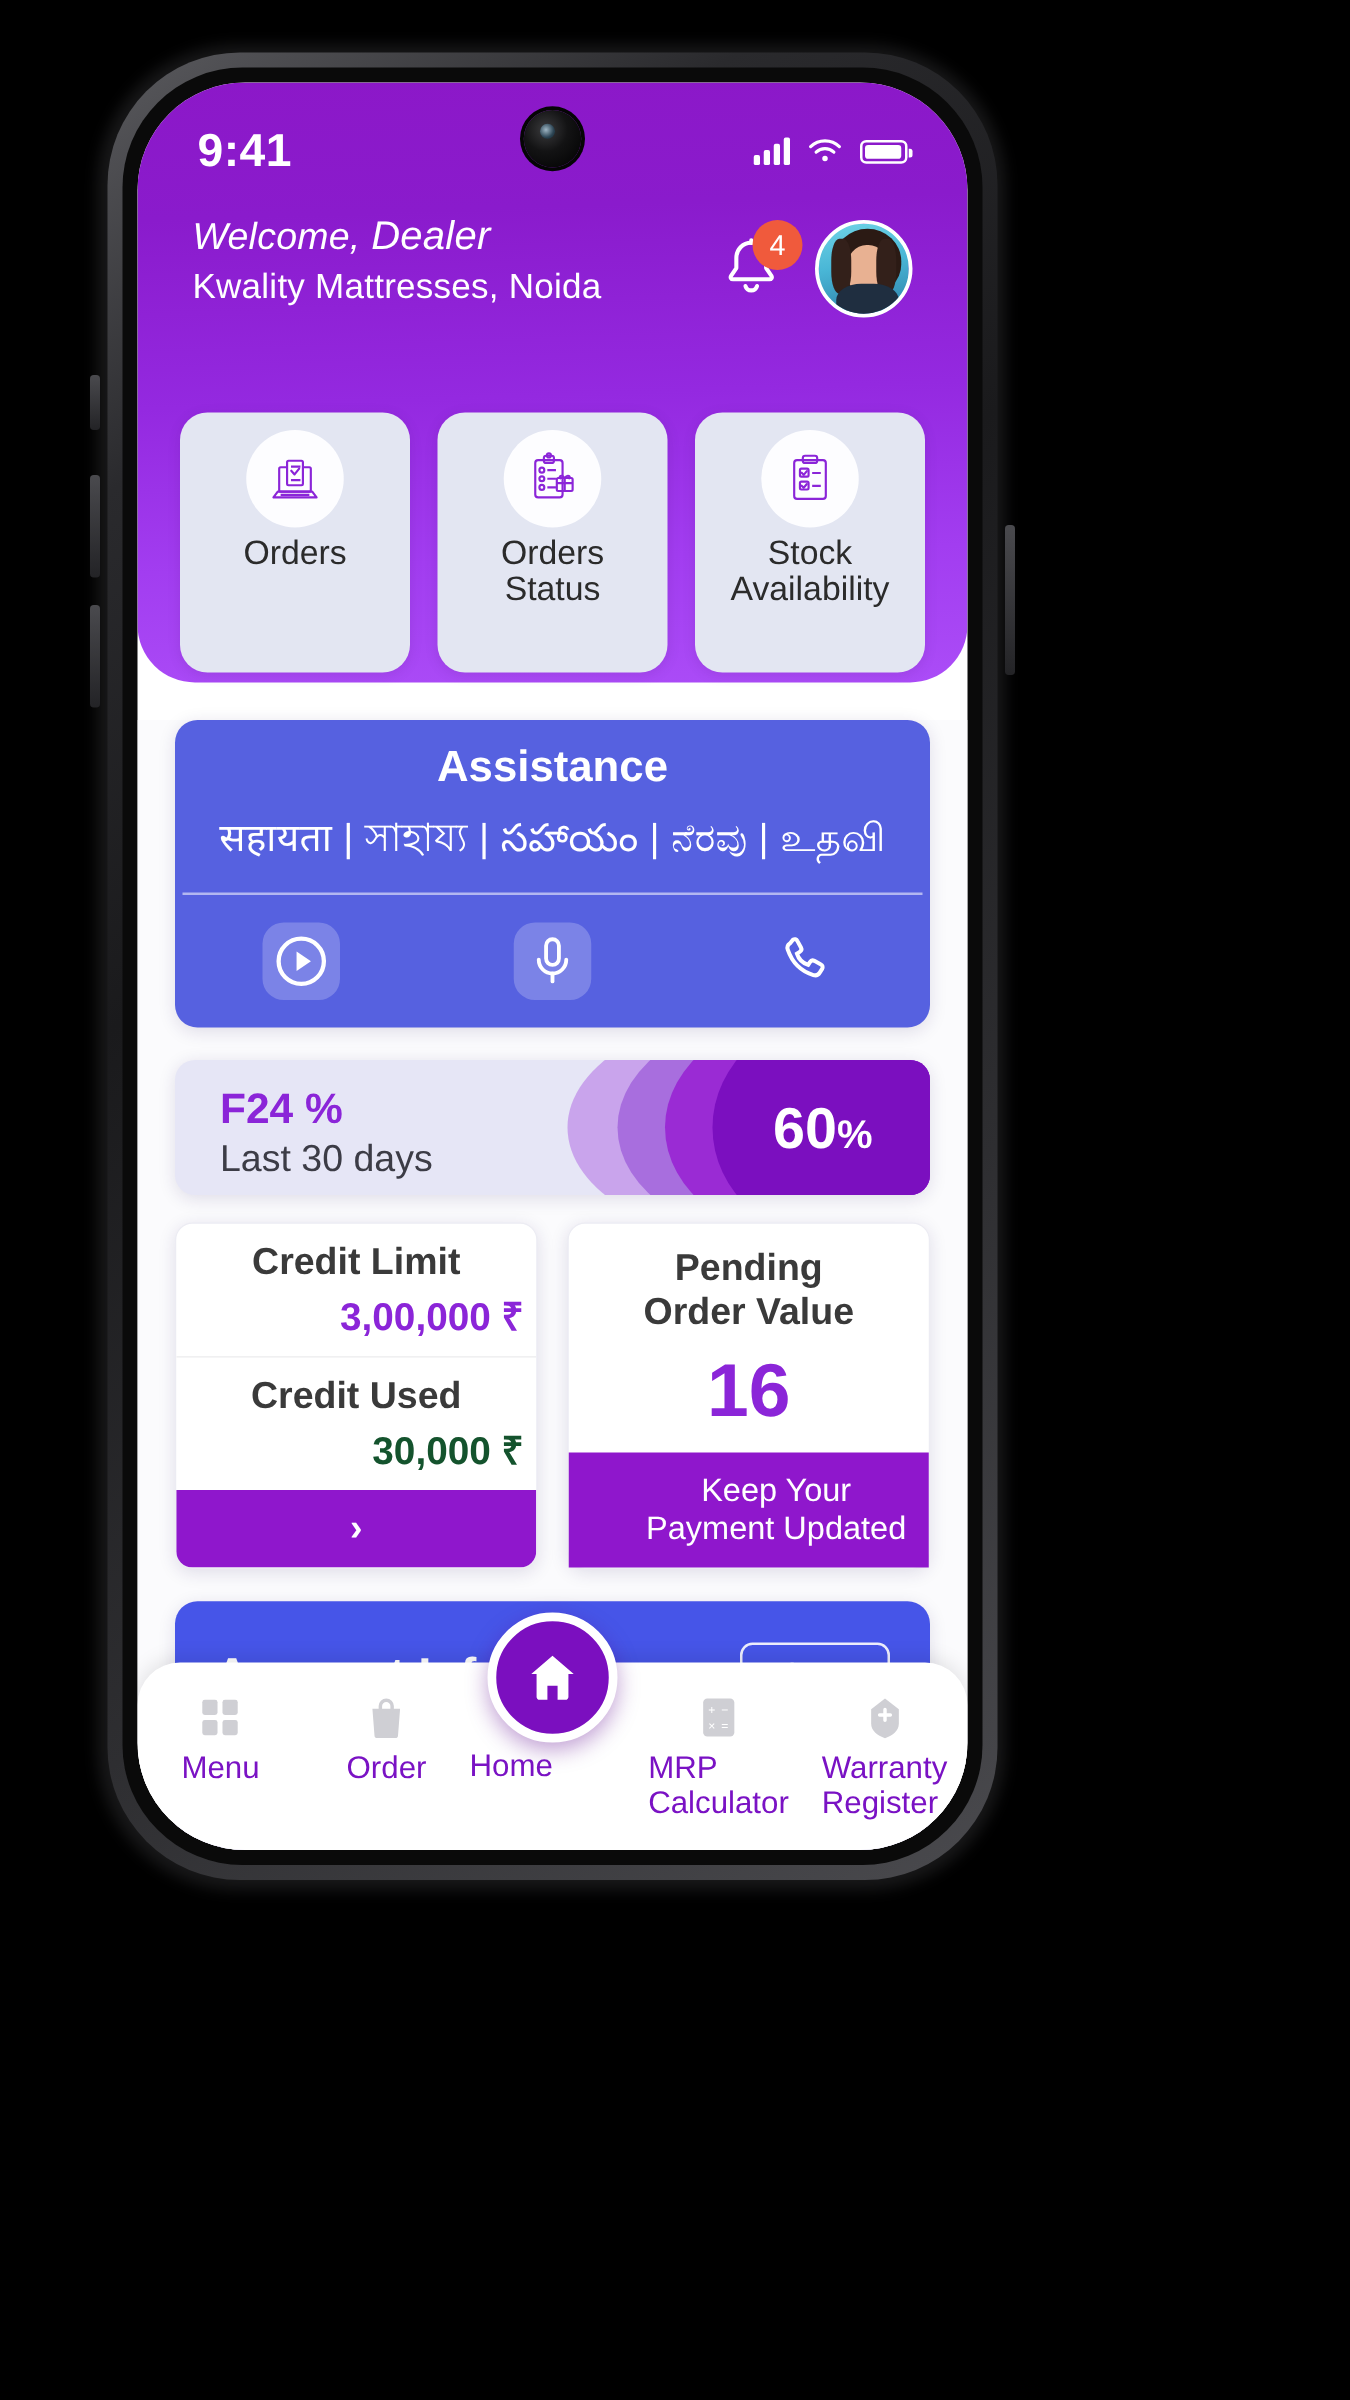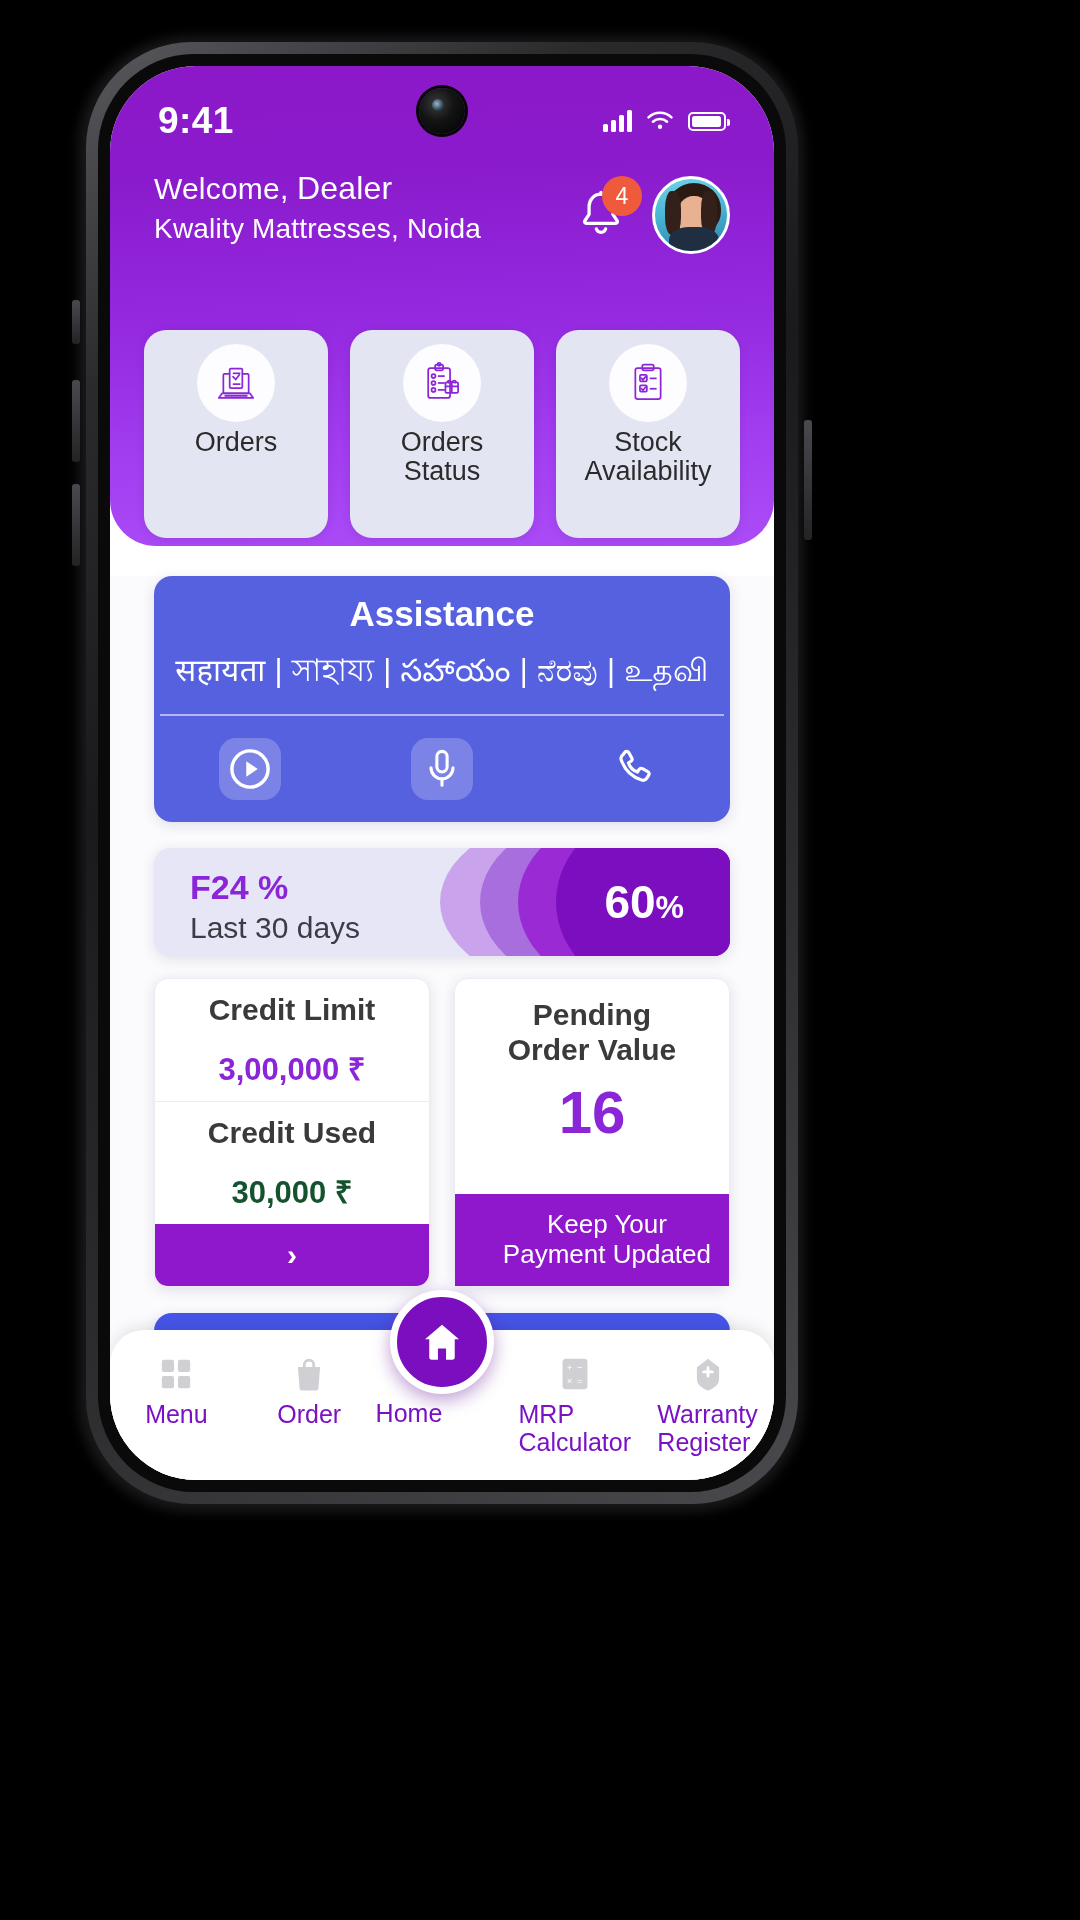--- a/index.html
+++ b/index.html
@@ -63,21 +63,21 @@
   .sig i:nth-child(3){height:17px}.sig i:nth-child(4){height:22px}
   .batt{ width:38px; height:19px; border:2.4px solid #fff; border-radius:5px; position:relative; }
   .batt::after{ content:""; position:absolute; right:-6px; top:5px; width:3px; height:7px; background:#fff; border-radius:0 2px 2px 0;}
   .batt i{ position:absolute; left:2px; top:2px; bottom:2px; width:85%; background:#fff; border-radius:2.5px; }
 
   .welcome-row{
     position:absolute; top:96px; left:0; right:0; padding:0 44px;
     display:flex; align-items:flex-start; justify-content:space-between;
   }
   .welcome-txt{ color:#fff; padding-top:8px; }
-  .welcome-line1{ font-size:30px; font-weight:300; letter-spacing:.2px; }
+  .welcome-line1{ font-size:30px; font-weight:300; letter-spacing:.2px;font-style:italic; }
   .welcome-line1 b{ font-weight:500; font-size:32px; }
   .welcome-line2{ font-size:28px; font-weight:300; margin-top:6px; letter-spacing:.2px; }
   .head-actions{ display:flex; align-items:center; gap:26px; padding-top:14px; }
   .bell-wrap{ position:relative; width:50px; height:54px; }
   .badge{
     position:absolute; right:-16px; top:-12px; width:40px; height:40px; border-radius:50%;
     background:#f05a3c; color:#fff; font-size:23px; font-weight:500;
     display:flex; align-items:center; justify-content:center; z-index:3;
   }
   .avatar{
@@ -100,21 +100,21 @@
     display:flex; flex-direction:column; align-items:center; justify-content:flex-start;
     padding-top:14px; box-shadow:0 2px 10px rgba(60,0,90,.12);
   }
   .qicon{
     width:78px; height:78px; border-radius:50%; background:#fdfdff;
     display:flex; align-items:center; justify-content:center; margin-bottom:6px;
   }
   .qlabel{ font-size:27px; color:#2b2b2b; text-align:center; line-height:1.06; font-weight:400; }
 
   
-  .body-scroll{ position:relative; background:#fbfbfd; padding:0 44px; }
+  .body-scroll{ position:relative; background:#fbfbfd; padding:0 30px; }
 
   .card-shadow{ box-shadow:0 3px 14px rgba(40,20,90,.13); }
 
   
   .assist{ margin-top:30px; border-radius:18px; overflow:hidden; background:#5661e0; }
   .assist-top{ padding:18px 0 16px; text-align:center; }
   .assist-title{ color:#fff; font-size:35px; font-weight:bold; }
   .assist-sub{ color:#fff; font-size:31px; margin-top:12px; font-weight:400; letter-spacing:.3px;}
   .assist-div{ height:2px; background:rgba(255,255,255,.55); margin:0 6px; }
   .assist-icons{ display:flex; }
@@ -144,21 +144,21 @@
 
   
   .crow{ margin-top:22px; display:flex; gap:24px; align-items:stretch; }
   .ccard{
     flex:1; background:#fff; border:1px solid #ececf3; border-radius:14px; overflow:hidden;
     display:flex; flex-direction:column;
   }
   .cseg{ padding:14px 10px 12px; text-align:center; }
   .cseg + .cseg{ border-top:1px solid #ececed; }
   .clab{ font-size:30px; color:#3a3a3a; font-weight:bold; }
-  .cval{ font-size:31px; font-weight:bold; margin-top:20px; }
+  .cval{ font-size:31px; font-weight:bold; margin-top:4px;text-align:right; }
   .cval.purple{ color:#8b25d8; }
   .cval.green{ color:#14532d; }
   .cfoot{
     background:#8f17cc; color:#fff; padding:16px 18px; font-size:26px;
     display:flex; align-items:center; justify-content:center; gap:14px; margin-top:auto;
     text-align:center; line-height:1.15;
   }
   .cfoot.center{ justify-content:flex-end; }
   .chev{ font-size:30px; font-weight:bold; line-height:1; }
   .pend{ flex:1; background:#fff; border:1px solid #ececf3; border-radius:14px; display:flex; flex-direction:column; }

